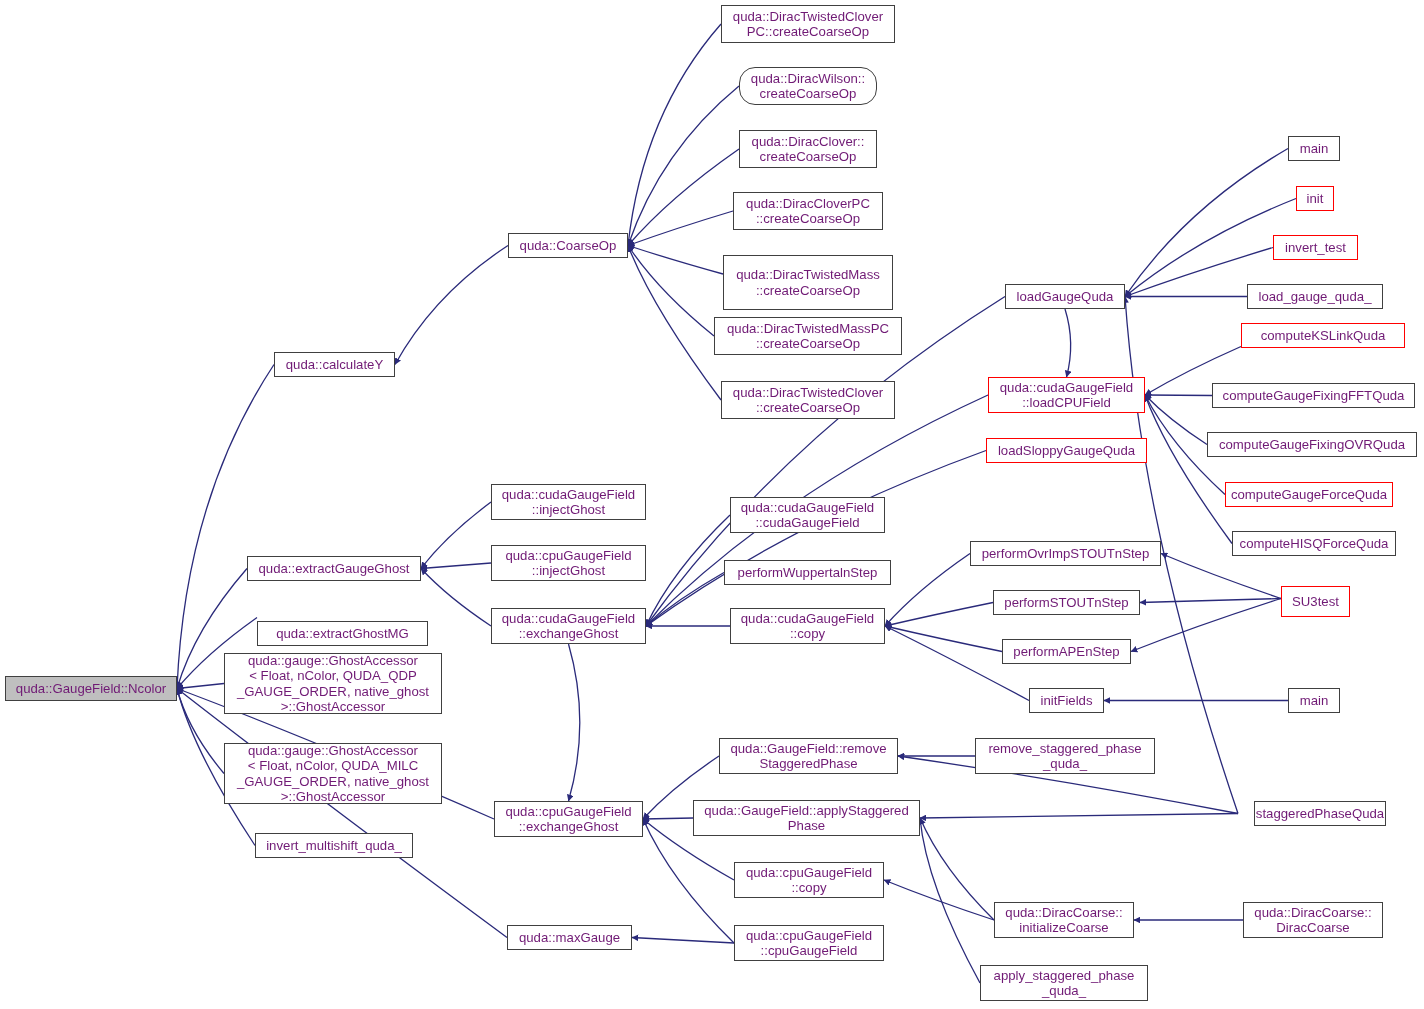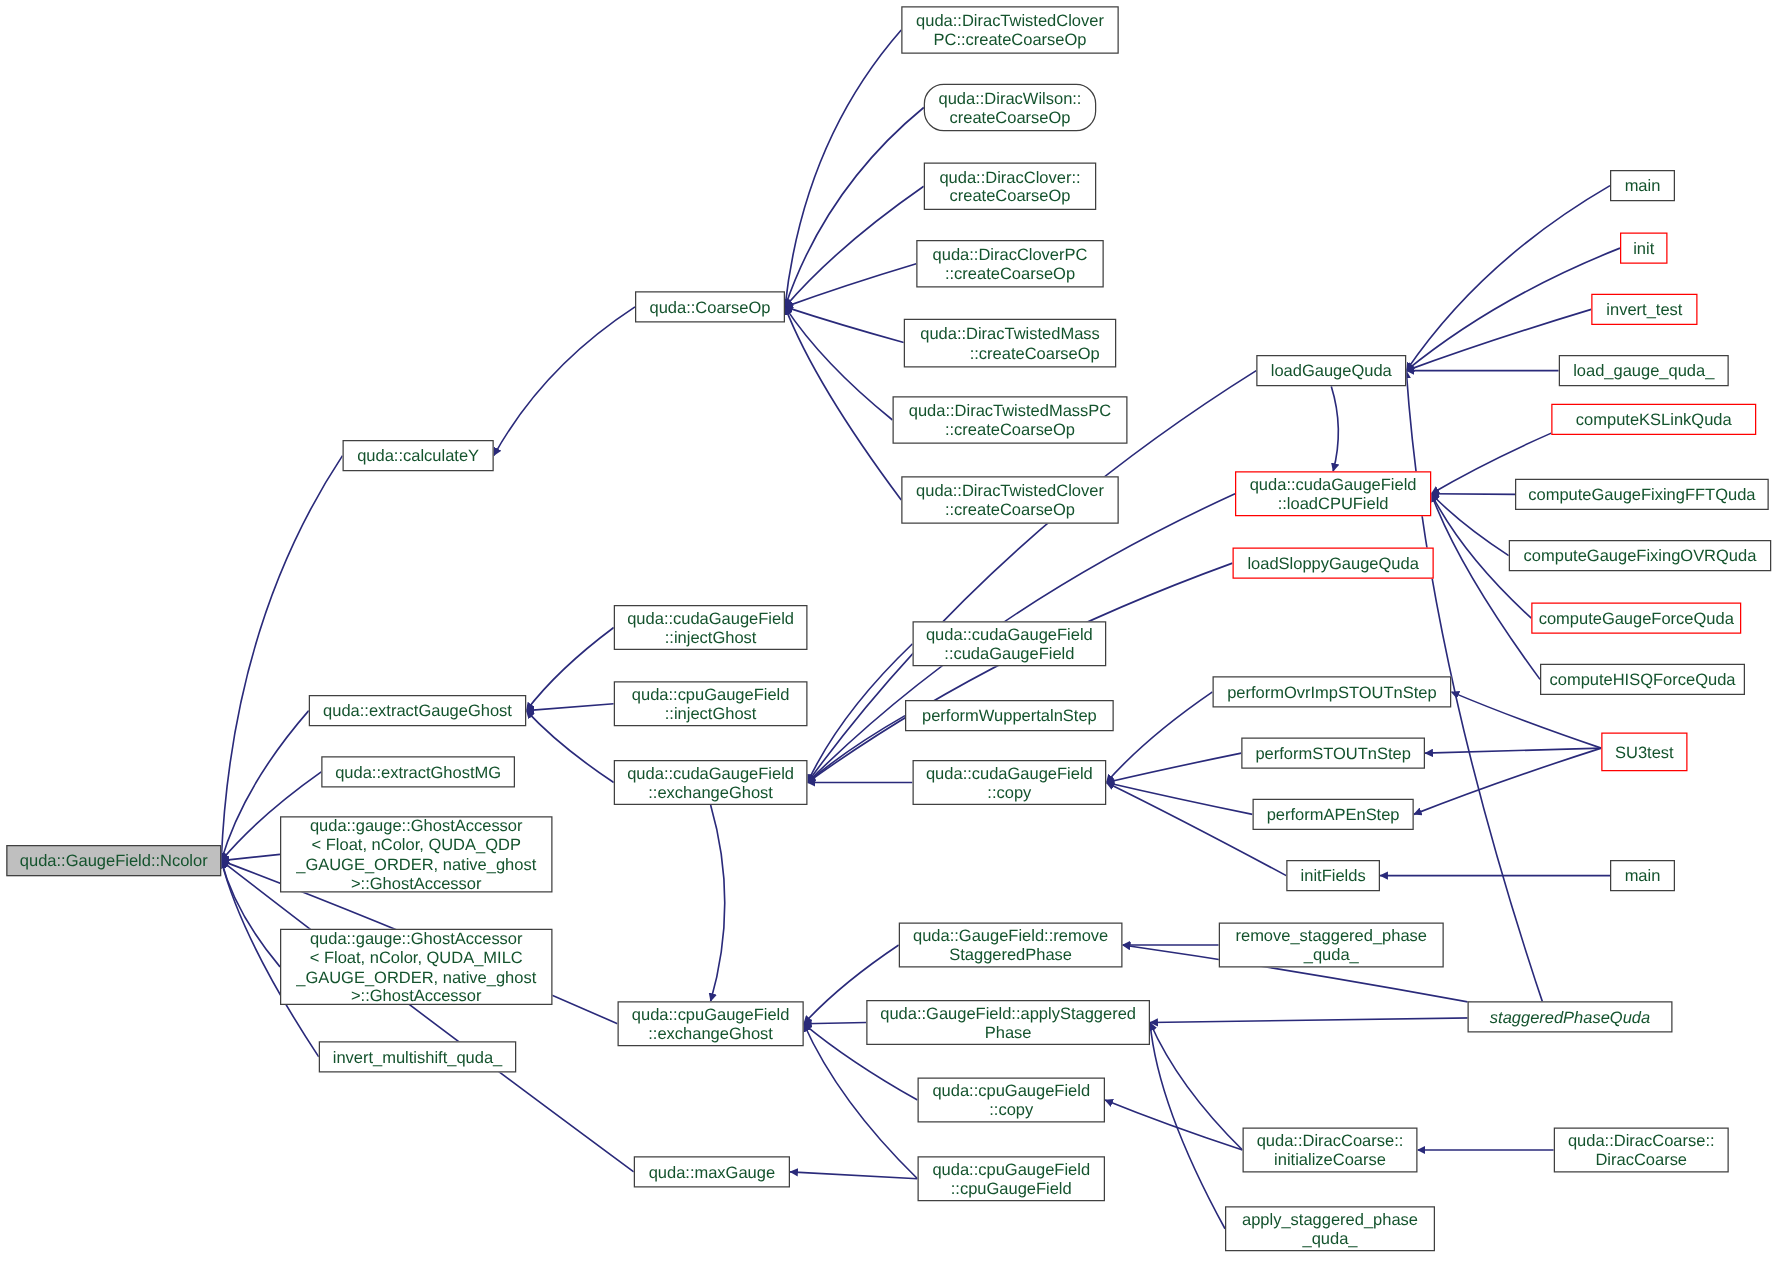--- a/index.html
+++ b/index.html
@@ -9,21 +9,21 @@
     background:#ffffff;
     font-family:"Liberation Sans", sans-serif;
     overflow:hidden;
   }
   svg#edges{position:absolute;left:0;top:0;width:1424px;height:1009px;}
   .node{
     position:absolute;
     box-sizing:border-box;
     border:1px solid #404040;
     background:#ffffff;
-    color:#14532d;
+    color:#701a75;
     font-size:13.2px;
     line-height:15.5px;
     display:flex;
     align-items:center;
     justify-content:center;
     text-align:center;
     white-space:pre-line;
     z-index:5;
   }
   .node.red{border-color:#ff0000;}
@@ -105,28 +105,28 @@
       <div class="node" style="left: 274px; top: 352px; width: 121px; height: 25px;"><span>quda::calculateY</span></div>
       <div class="node" style="left: 508px; top: 233px; width: 120px; height: 25px;"><span>quda::CoarseOp</span></div>
       <div class="node" style="left: 721px; top: 5px; width: 174px; height: 38px;"><span>quda::DiracTwistedClover
 PC::createCoarseOp</span></div>
       <div class="node" style="left: 739px; top: 67px; width: 138px; height: 38px; border-radius: 16px;"><span>quda::DiracWilson::
 createCoarseOp</span></div>
       <div class="node" style="left: 739px; top: 130px; width: 138px; height: 38px;"><span>quda::DiracClover::
 createCoarseOp</span></div>
       <div class="node" style="left: 733px; top: 192px; width: 150px; height: 38px;"><span>quda::DiracCloverPC
 ::createCoarseOp</span></div>
-      <div class="node" style="left: 723px; top: 255px; width: 170px; height: 39px; text-align: right;"><span>quda::DiracTwistedMass
+      <div class="node" style="left: 723px; top: 255px; width: 170px; height: 55px;"><span>quda::DiracTwistedMass
 ::createCoarseOp</span></div>
       <div class="node" style="left: 714px; top: 317px; width: 188px; height: 38px;"><span>quda::DiracTwistedMassPC
 ::createCoarseOp</span></div>
       <div class="node" style="left: 721px; top: 381px; width: 174px; height: 38px;"><span>quda::DiracTwistedClover
 ::createCoarseOp</span></div>
       <div class="node" style="left: 247px; top: 556px; width: 174px; height: 25px;"><span>quda::extractGaugeGhost</span></div>
-      <div class="node" style="left: 257px; top: 605px; width: 155px; height: 25px;"><span>quda::extractGhostMG</span></div>
+      <div class="node" style="left: 257px; top: 621px; width: 171px; height: 25px;"><span>quda::extractGhostMG</span></div>
       <div class="node" style="left: 224px; top: 653px; width: 218px; height: 61px;"><span>quda::gauge::GhostAccessor
 &lt; Float, nColor, QUDA_QDP
 _GAUGE_ORDER, native_ghost
 &gt;::GhostAccessor</span></div>
       <div class="node" style="left: 224px; top: 743px; width: 218px; height: 61px;"><span>quda::gauge::GhostAccessor
 &lt; Float, nColor, QUDA_MILC
 _GAUGE_ORDER, native_ghost
 &gt;::GhostAccessor</span></div>
       <div class="node" style="left: 255px; top: 833px; width: 158px; height: 25px;"><span>invert_multishift_quda_</span></div>
       <div class="node" style="left: 491px; top: 484px; width: 155px; height: 36px;"><span>quda::cudaGaugeField
@@ -160,21 +160,21 @@
       <div class="node" style="left: 1029px; top: 688px; width: 75px; height: 25px;"><span>initFields</span></div>
       <div class="node" style="left: 1288px; top: 688px; width: 52px; height: 25px;"><span>main</span></div>
       <div class="node" style="left: 719px; top: 738px; width: 179px; height: 36px;"><span>quda::GaugeField::remove
 StaggeredPhase</span></div>
       <div class="node" style="left: 975px; top: 738px; width: 180px; height: 36px;"><span>remove_staggered_phase
 _quda_</span></div>
       <div class="node" style="left: 494px; top: 801px; width: 149px; height: 36px;"><span>quda::cpuGaugeField
 ::exchangeGhost</span></div>
       <div class="node" style="left: 693px; top: 800px; width: 227px; height: 36px;"><span>quda::GaugeField::applyStaggered
 Phase</span></div>
-      <div class="node" style="left: 1174px; top: 801px; width: 164px; height: 25px; font-style: italic;"><span>staggeredPhaseQuda</span></div>
+      <div class="node" style="left: 1254px; top: 801px; width: 132px; height: 25px;"><span>staggeredPhaseQuda</span></div>
       <div class="node" style="left: 734px; top: 862px; width: 150px; height: 36px;"><span>quda::cpuGaugeField
 ::copy</span></div>
       <div class="node" style="left: 507px; top: 925px; width: 125px; height: 25px;"><span>quda::maxGauge</span></div>
       <div class="node" style="left: 734px; top: 925px; width: 150px; height: 36px;"><span>quda::cpuGaugeField
 ::cpuGaugeField</span></div>
       <div class="node" style="left: 994px; top: 902px; width: 140px; height: 36px;"><span>quda::DiracCoarse::
 initializeCoarse</span></div>
       <div class="node" style="left: 1243px; top: 902px; width: 140px; height: 36px;"><span>quda::DiracCoarse::
 DiracCoarse</span></div>
       <div class="node" style="left: 980px; top: 965px; width: 168px; height: 36px;"><span>apply_staggered_phase

